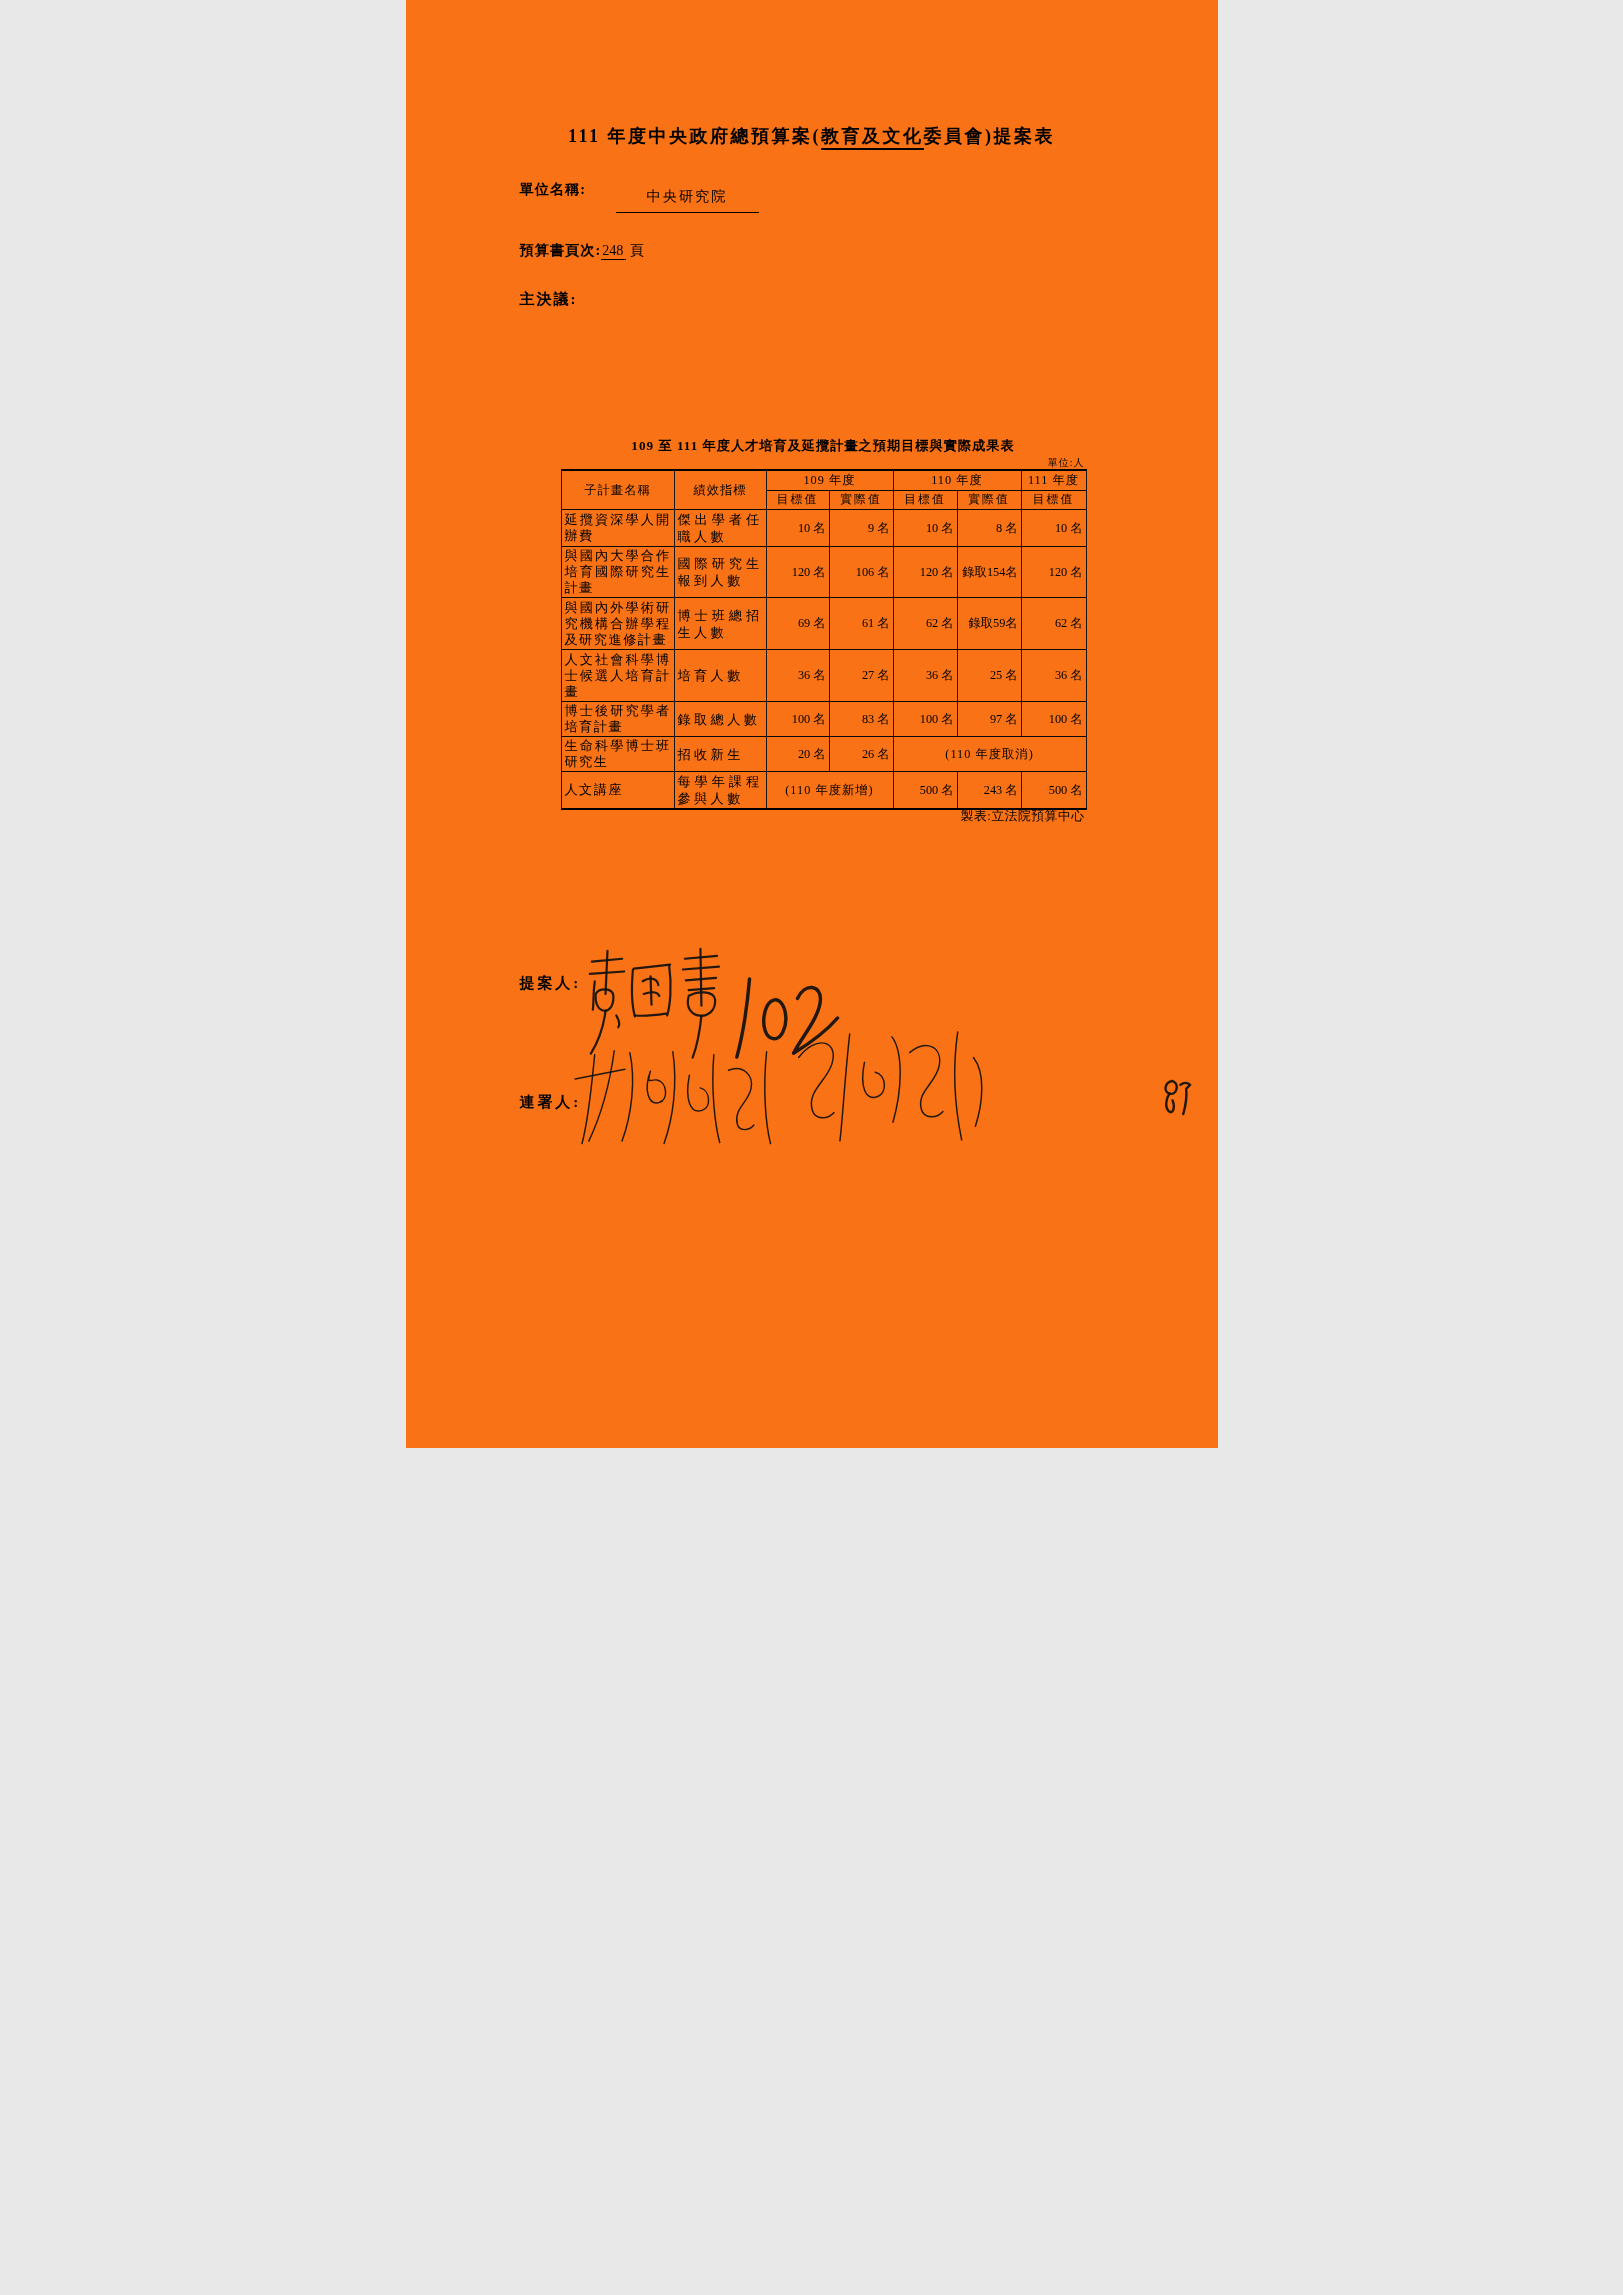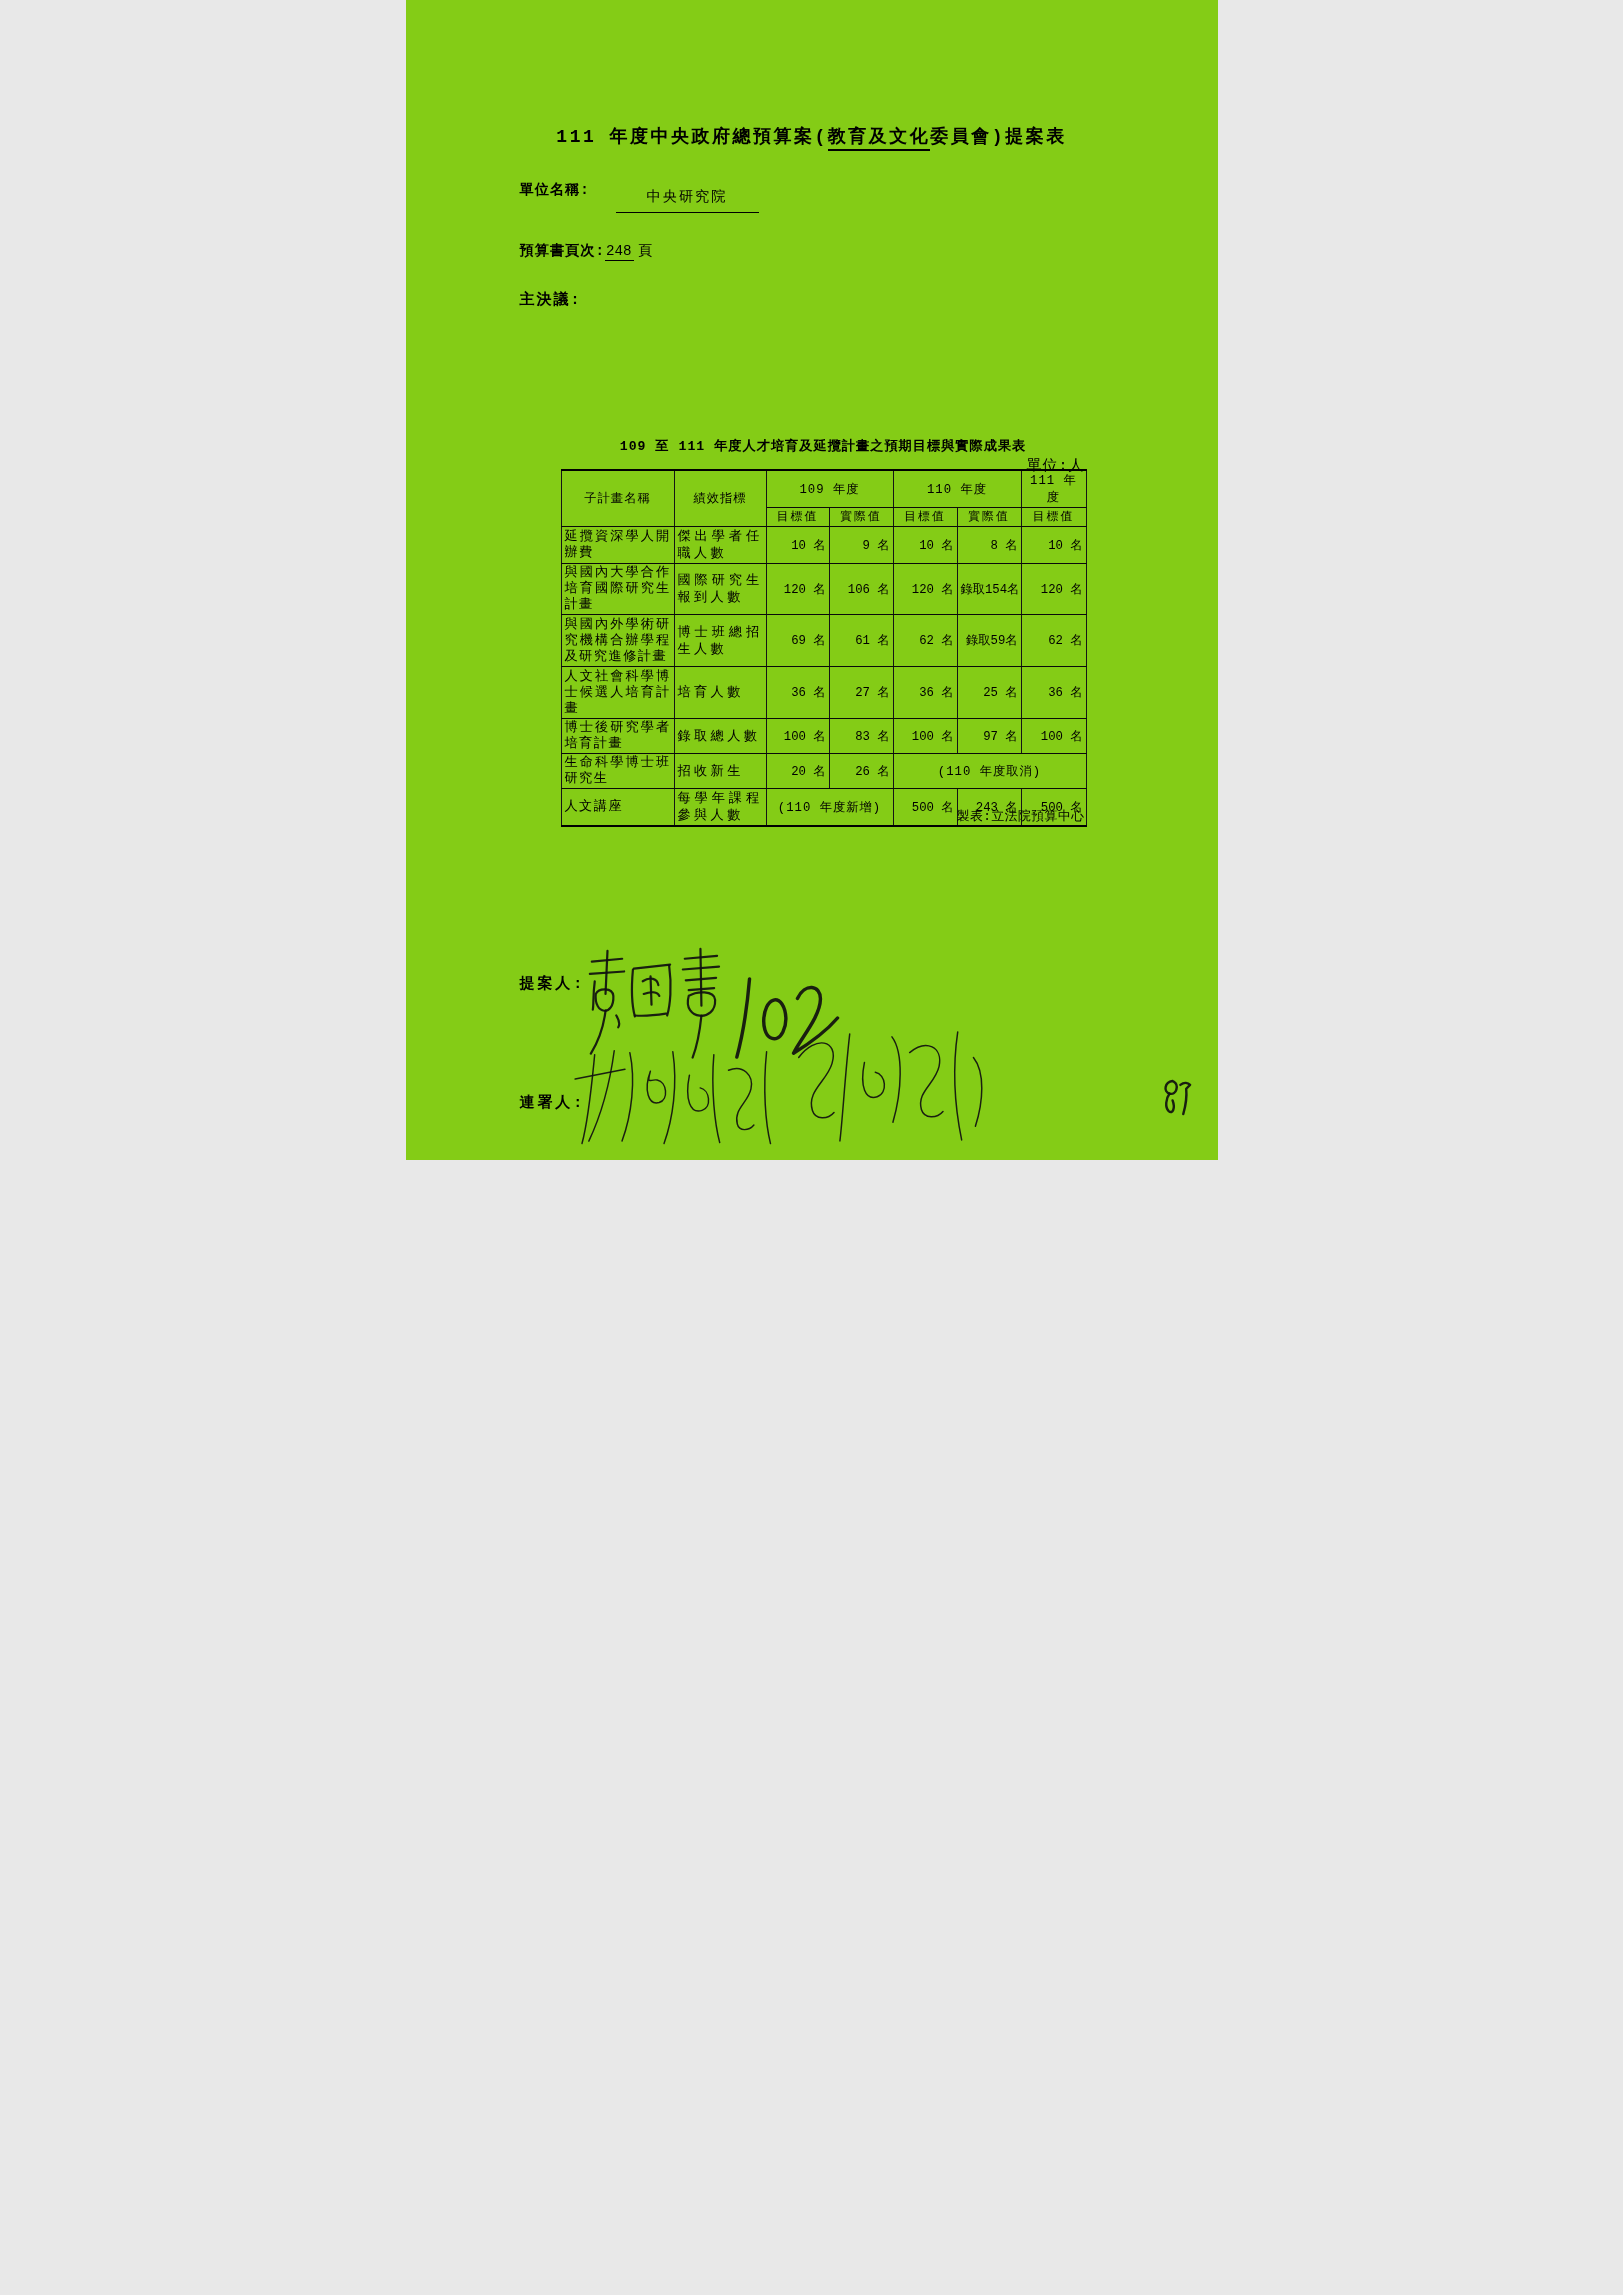--- a/index.html
+++ b/index.html
@@ -1,40 +1,40 @@
 <!DOCTYPE html>
 <html lang="zh-Hant" style="font-size:7.8px"><head>
 <meta charset="utf-8">
 <style>
   html,body{margin:0;padding:0;background:#e8e8e8;}
   .page{
-    position:relative;width:812px;height:1160px;background:#84cc16;
+    position:relative;width:812px;height:1448px;background:#f97316;
     margin:0 auto;overflow:hidden;color:#000;
-    font-family:Liberation Mono, monospace;
+    font-family:Liberation Serif, serif;
   }
   .abs{position:absolute;}
   
   .doc-title{top:124px;left:0;width:100%;text-align:center;
     font-size:18px;font-weight:700;letter-spacing:2.5px;white-space:nowrap;}
   .title-underline{border-bottom:2px solid #000;padding-bottom:1.5px;}
   
   .field-label{font-weight:700;font-size:14.2px;letter-spacing:1px;white-space:nowrap;}
   .unit-underline{left:210px;top:187px;width:143px;height:24.5px;
     border-bottom:1.5px solid #000;text-align:center;font-size:14.2px;letter-spacing:2px;}
   .budget-line{left:114px;top:241px;font-size:14.2px;white-space:nowrap;}
   .budget-line .val{border-bottom:1.5px solid #000;padding:0 2.5px 1px 1px;}
   .budget-line .suffix{margin-left:3.9px;}
   
   .res-heading{left:114px;top:290px;font-size:15px;font-weight:700;letter-spacing:2px;}
   .res-body{left:114px;top:319px;width:576px;font-size:14.7px;letter-spacing:3.2px;
     line-height:24px;text-align:justify;text-justify:inter-character;}
   
   .tbl-title{left:155px;top:437px;width:525px;text-align:center;
     font-size:13.2px;font-weight:700;letter-spacing:1px;white-space:nowrap;}
-  .unit-note{right:133px;top:456px;font-size:15px;letter-spacing:1px;}
+  .unit-note{right:133px;top:456px;font-size:10px;letter-spacing:1px;}
   table.results{left:155px;top:469px;width:525px;table-layout:fixed;
     border-collapse:collapse;position:absolute;}
   table.results{border:1.5px solid #000;border-top-width:2.5px;border-bottom-width:2.5px;}
   table.results th,table.results td{
     border-left:1px solid #151515;border-right:1px solid #151515;
     border-top:1.5px solid #0a0a0a;border-bottom:1.5px solid #0a0a0a;
     vertical-align:middle;padding:1px 2.9px;}
   tr.hr1{height:18px}  tr.hr1 th{font-size:12.3px;font-weight:400;letter-spacing:1px;}
   tr.hr2{height:17px}  tr.hr2 th{font-size:11.8px;font-weight:400;letter-spacing:2px;}
   th.big-h{font-size:12.8px;font-weight:400;letter-spacing:4.9px;margin-top:12px;}

